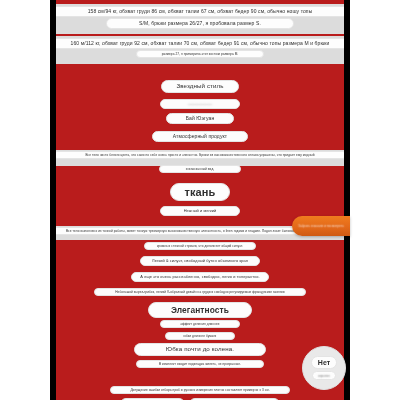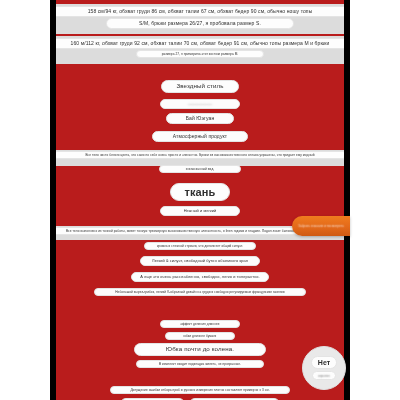--- a/index.html
+++ b/index.html
@@ -116,20 +116,21 @@
     <div class="pill t-xxs" style="left:-4px;top:227px;width:296px;">Все тело выполнено из тонкой работы, имеет тонкую трехмерную высококачественную элегантность, в linen годами и гладкие. Подол знает бытовое из широких прилегаемых</div>
 
     <div class="pill t-xxs" style="left:88px;top:242px;width:112px;">кромка и стежной строчки, что дополняет общий силуэт.</div>
 
     <div class="pill t-xs" style="left:84px;top:256px;width:120px;">Легкий &amp; силуэт, свободный бутон объемного края</div>
 
     <div class="pill t-xs" style="left:75px;top:272px;width:138px;">А еще это очень расслабленно, свободно, легко и толерантно.</div>
 
     <div class="pill t-xxs" style="left:38px;top:288px;width:212px;">Небольшой вырез-грибок, легкий V-образный дизайн на груди и свободно регулируемые французские завязки</div>
 
+    <div class="pill t-l" style="left:92px;top:302px;width:104px;">Элегантность</div>
 
     <div class="pill t-xxs" style="left:104px;top:320px;width:80px;">эффект деления длиннее</div>
 
     <div class="pill t-xxs" style="left:109px;top:332px;width:70px;">юбки длиннее бумаги</div>
 
     <div class="pill t-m" style="left:78px;top:343px;width:132px;">Юбка почти до колена.</div>
 
     <div class="pill t-xxs" style="left:80px;top:360px;width:128px;">В комплект входит подкладка жилеть, не прозрачная.</div>
 
     <div class="pill t-xxs" style="left:54px;top:386px;width:180px;">Допущение ошибки отбора проб и ручного измерения плотно составляет примерно ± 3 см.</div>

